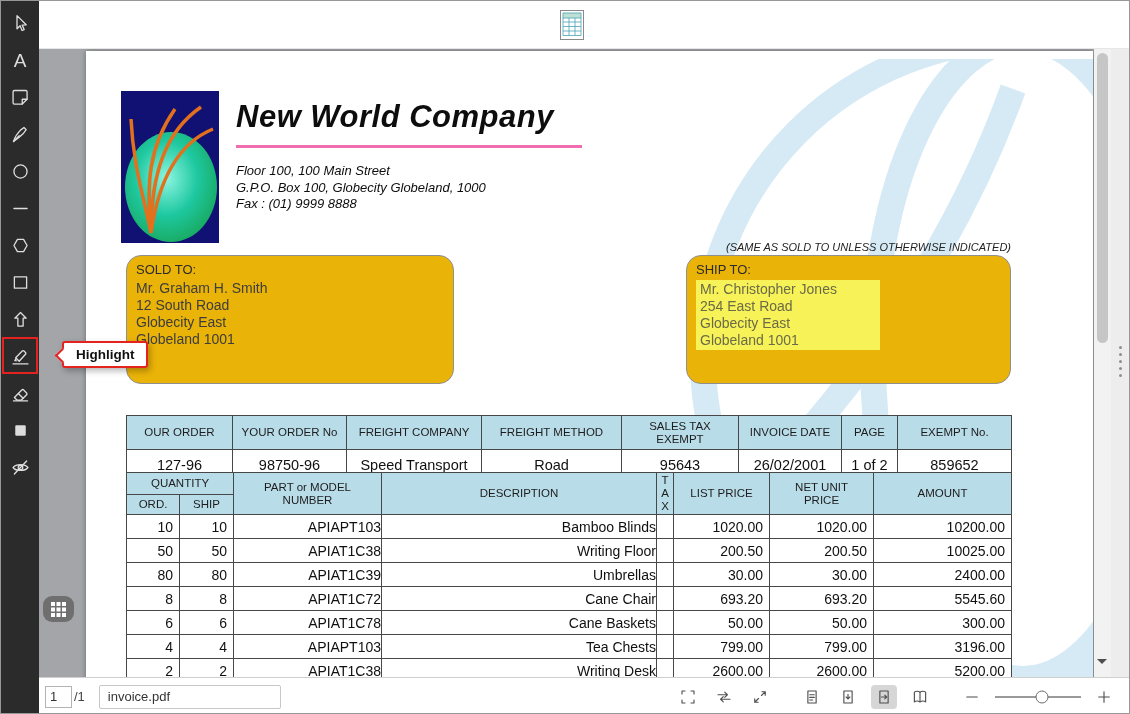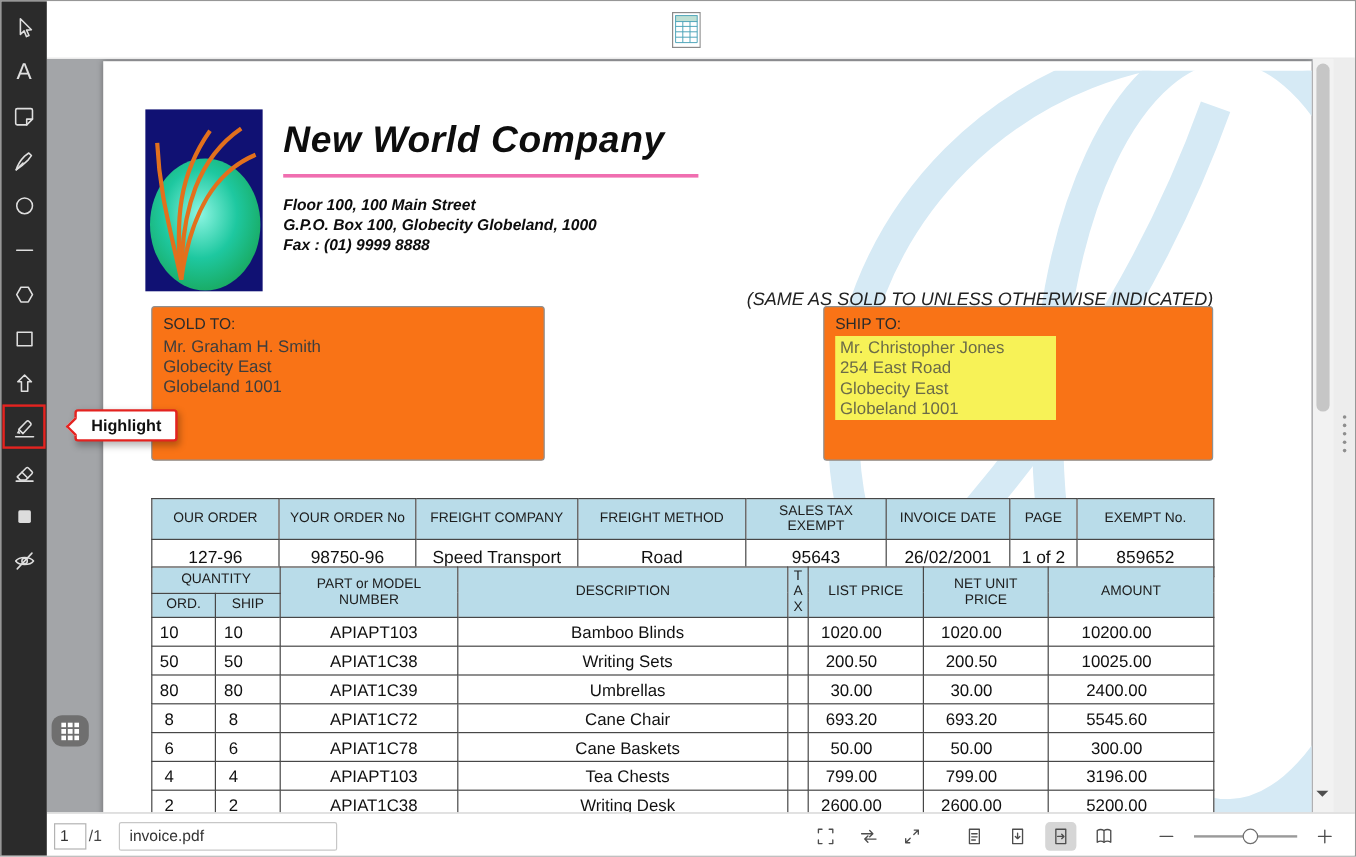--- a/index.html
+++ b/index.html
@@ -25,44 +25,44 @@
   .top-icon{position:absolute;left:521px;top:9px;width:24px;height:30px;cursor:pointer}
 
   
   .viewport{position:absolute;left:38px;top:48px;width:1055px;height:628px;background:#a3a5a8;overflow:hidden}
   .page{position:absolute;left:47px;top:2px;width:1007px;height:1400px;background:#fff;box-shadow:0 0 5px rgba(0,0,0,.35)}
   .watermark{position:absolute;right:0;top:8px;width:560px;height:640px;pointer-events:none}
 
   .logo{position:absolute;left:35px;top:40px;width:98px;height:152px}
   .company-title{position:absolute;left:150px;top:48px;font-size:31px;font-weight:700;font-style:italic;color:#0d0d0d;letter-spacing:.5px}
   .title-underline{position:absolute;left:150px;top:94px;width:346px;height:3px;background:#f06eb0}
-  .company-address{position:absolute;left:150px;top:112px;font-size:13px;font-weight:700;font-style:italic;color:#0d0d0d;line-height:16.5px}
-  .ship-note{position:absolute;right:82px;top:190px;font-size:15px;font-style:italic;color:#222}
-
-  .addr-box{position:absolute;top:204px;height:129px;border:1px solid #8f8f8f;border-radius:3px;background:#f97316;padding:5px 9px;font-size:14px;color:#3d3d3d;line-height:17px}
+  .company-address{position:absolute;left:150px;top:112px;font-size:13px;font-weight:400;font-style:italic;color:#0d0d0d;line-height:16.5px}
+  .ship-note{position:absolute;right:82px;top:190px;font-size:11px;font-style:italic;color:#222}
+
+  .addr-box{position:absolute;top:204px;height:129px;border:1px solid #8f8f8f;border-radius:15px;background:#eab308;padding:5px 9px;font-size:14px;color:#3d3d3d;line-height:17px}
   .box-sold{left:40px;width:328px}
   .box-ship{left:600px;width:325px}
   .box-label{font-size:13px;color:#2b2b2b;margin-bottom:2px}
   .hl-block{background:#f7f257;width:184px;padding:1px 4px;color:#6b6b48}
 
   table.tbl{position:absolute;left:40px;width:885px;border-collapse:collapse;table-layout:fixed;background:#fff}
   .tbl th,.tbl td{border:1px solid #474747;overflow:hidden}
   .tbl th{background:#b9dce9;font-weight:400;font-size:11.5px;color:#1d1d1d;text-align:center;white-space:pre-line;padding:1px 2px;line-height:13px}
   .order-tbl{top:364px}
   .order-tbl th{height:34px}
   .order-tbl td{height:31px;text-align:center;font-size:14.5px;color:#101010}
   .items-tbl{top:421px}
   .items-tbl thead tr:first-child th{height:17px}
   .items-tbl thead tr:last-child th{height:15px}
   .th-qty{border-bottom:none}
   .th-sub{border-top:none}
   .th-tax{padding:0 4px;font-size:8.5px;line-height:8px;word-break:break-all}
   .items-tbl td{height:24px;font-size:14px;color:#101010}
-  td.num{text-align:center;padding-right:24px}
-  td.txt{text-align:center;padding-left:8px}
+  td.num{text-align:right;padding-right:6px}
+  td.txt{text-align:right;padding-left:8px}
 
   
   .scrollbar{position:absolute;left:1093px;top:48px;width:17px;height:628px;background:#f2f2f2;z-index:3}
   .sb-thumb{position:absolute;left:3px;top:4px;width:11px;height:290px;background:#c6c6c6;border-radius:6px;cursor:pointer}
   .sb-down{position:absolute;left:2px;bottom:8px;width:13px;height:13px;cursor:pointer}
   .sb-down::after{content:"";position:absolute;left:1px;top:3px;border:5px solid transparent;border-top-color:#4e4e4e}
   .right-strip{position:absolute;left:1110px;top:48px;width:20px;height:628px;background:#ededed;z-index:3}
   .drag-dots{position:absolute;left:8px;top:297px;display:flex;flex-direction:column;gap:4px;cursor:pointer}
   .drag-dots i{width:3px;height:3px;background:#8e8e8e;border-radius:50%}
 
@@ -238,20 +238,21 @@
         <div>Floor 100, 100 Main Street</div>
         <div>G.P.O. Box 100, Globecity Globeland, 1000</div>
         <div>Fax : (01) 9999 8888</div>
       </div>
 
       <div class="ship-note">(SAME AS SOLD TO UNLESS OTHERWISE INDICATED)</div>
 
       <div class="addr-box box-sold">
         <div class="box-label">SOLD TO:</div>
         <div>Mr. Graham H. Smith</div>
+        <div>12 South Road</div>
         <div>Globecity East</div>
         <div>Globeland 1001</div>
       </div>
 
       <div class="addr-box box-ship">
         <div class="box-label">SHIP TO:</div>
         <div class="hl-block">
           <div>Mr. Christopher Jones</div>
           <div>254 East Road</div>
           <div>Globecity East</div>
@@ -333,21 +334,21 @@
             <td class="txt">Bamboo Blinds</td>
             <td></td>
             <td class="num">1020.00</td>
             <td class="num">1020.00</td>
             <td class="num">10200.00</td>
           </tr>
           <tr>
             <td class="num">50</td>
             <td class="num">50</td>
             <td class="txt">APIAT1C38</td>
-            <td class="txt">Writing Sets</td>
+            <td class="txt">Writing Floor</td>
             <td></td>
             <td class="num">200.50</td>
             <td class="num">200.50</td>
             <td class="num">10025.00</td>
           </tr>
           <tr>
             <td class="num">80</td>
             <td class="num">80</td>
             <td class="txt">APIAT1C39</td>
             <td class="txt">Umbrellas</td>

